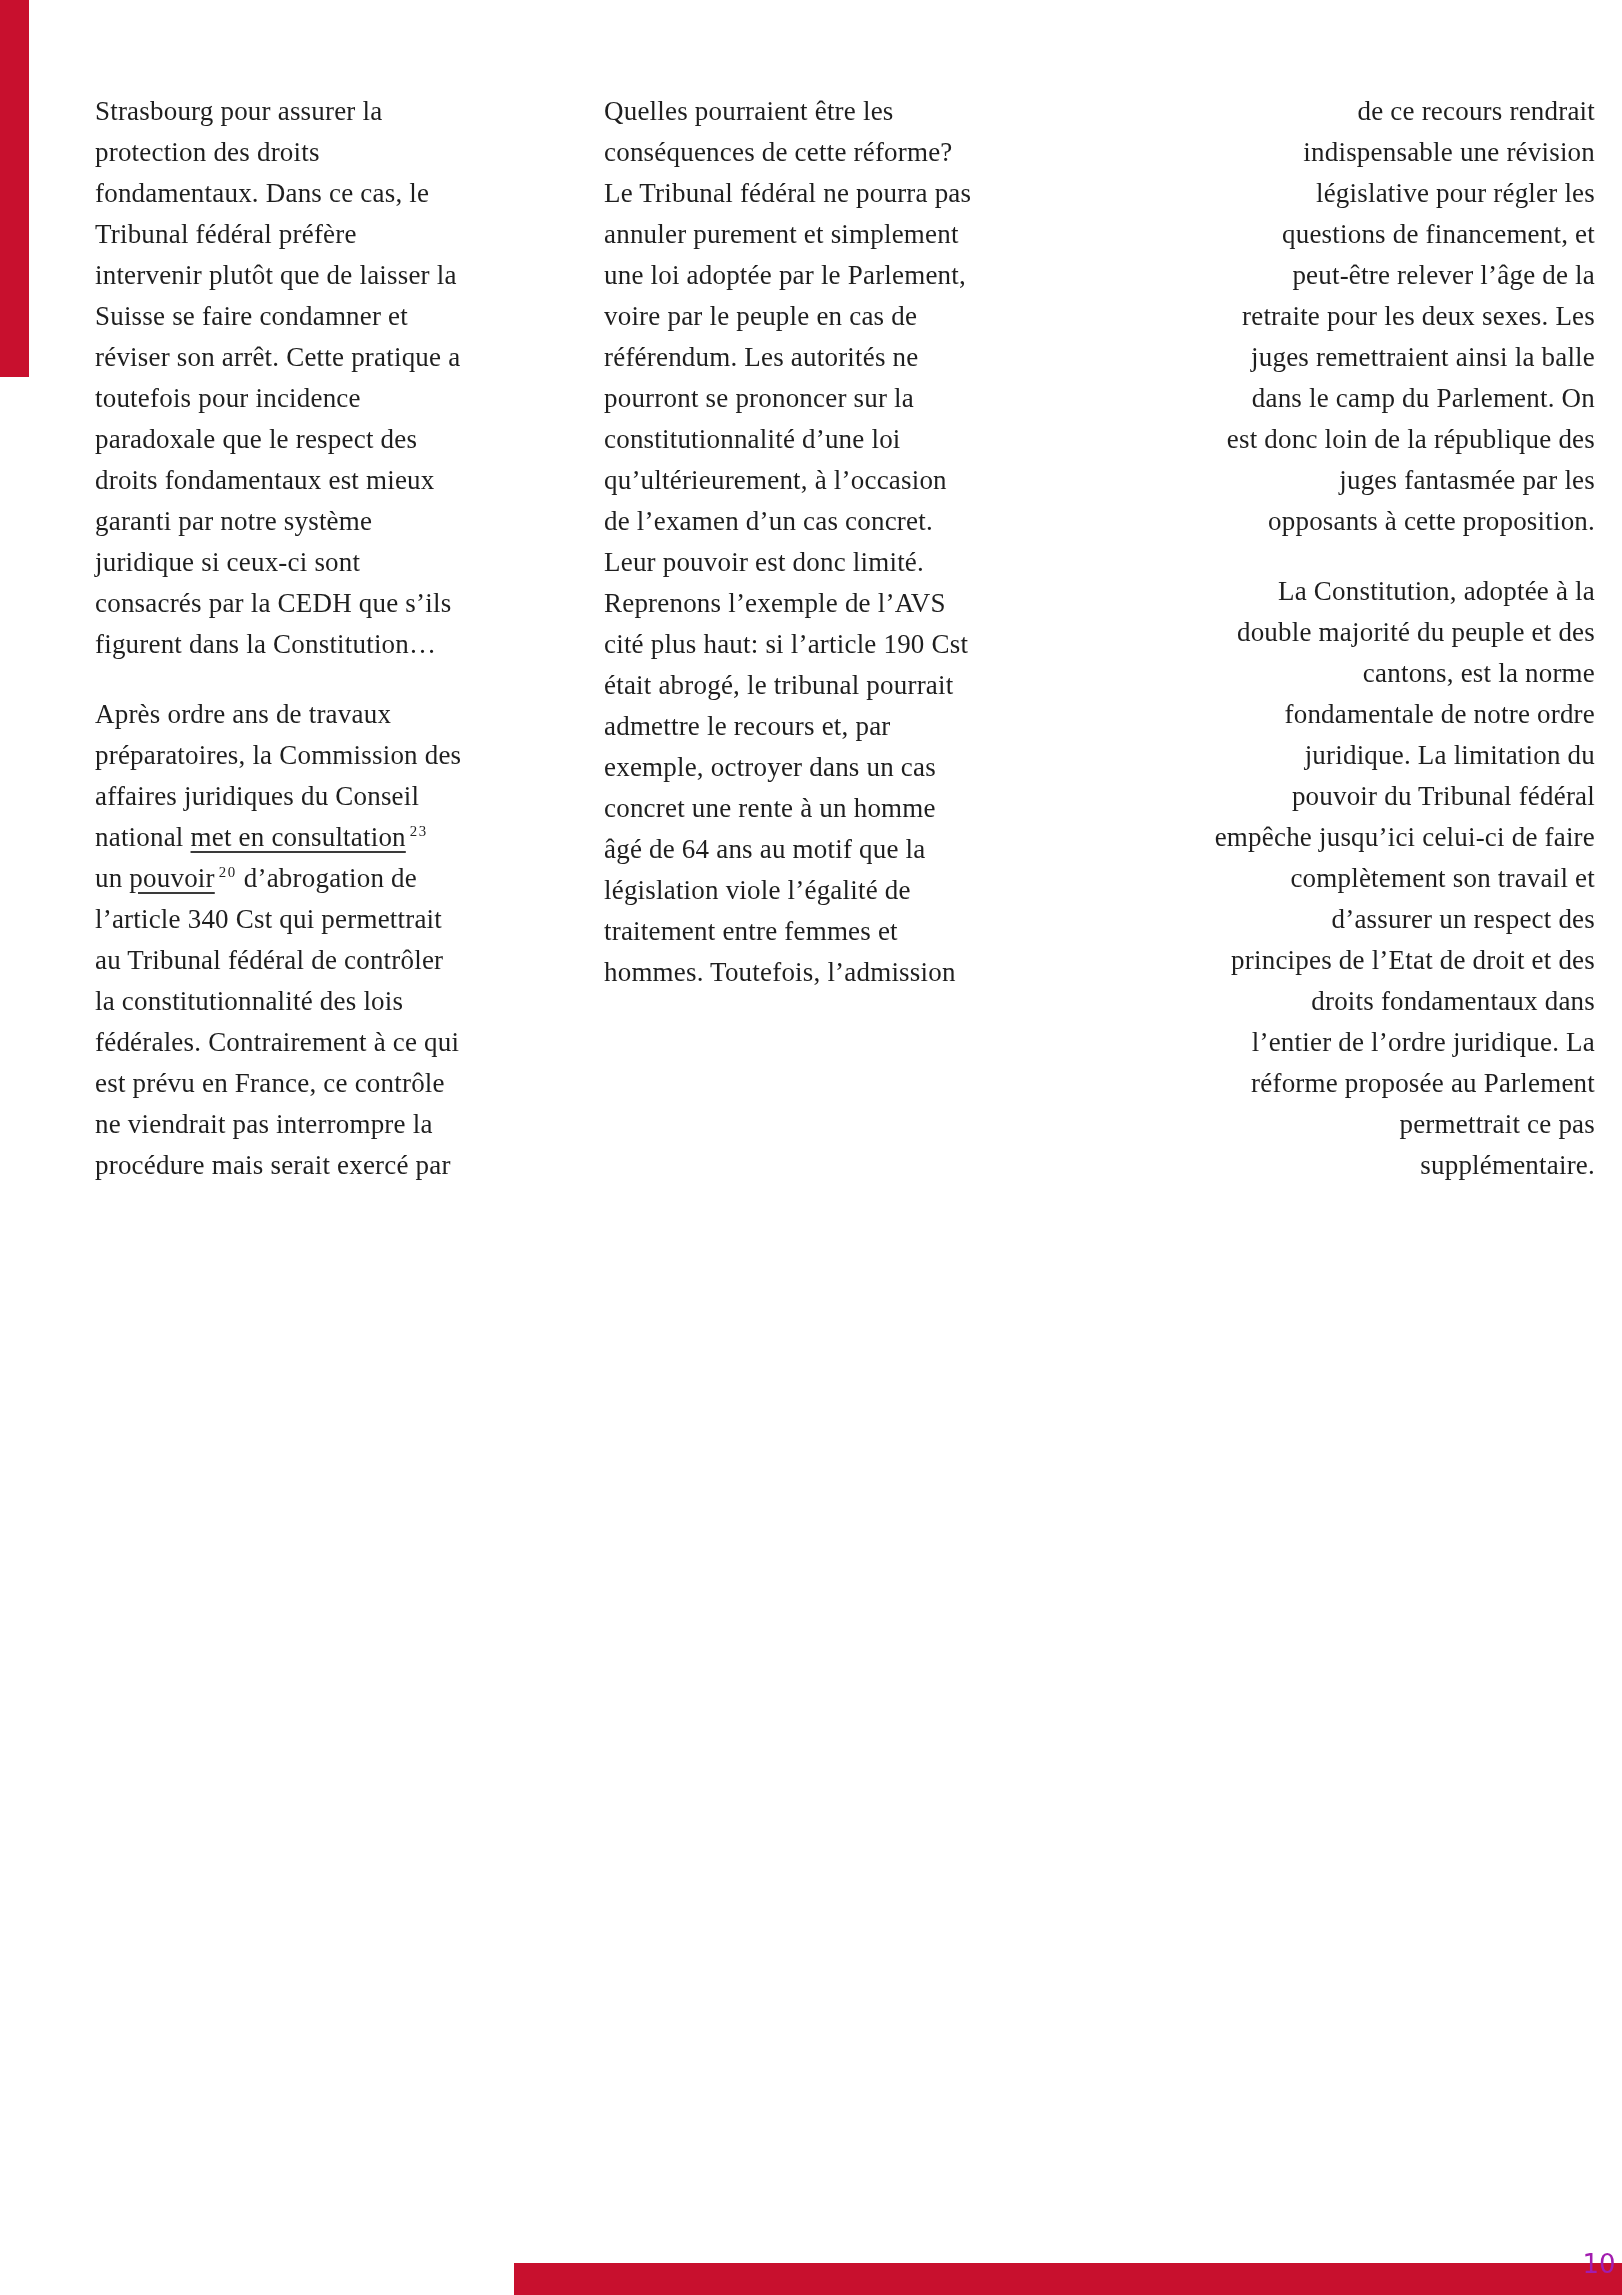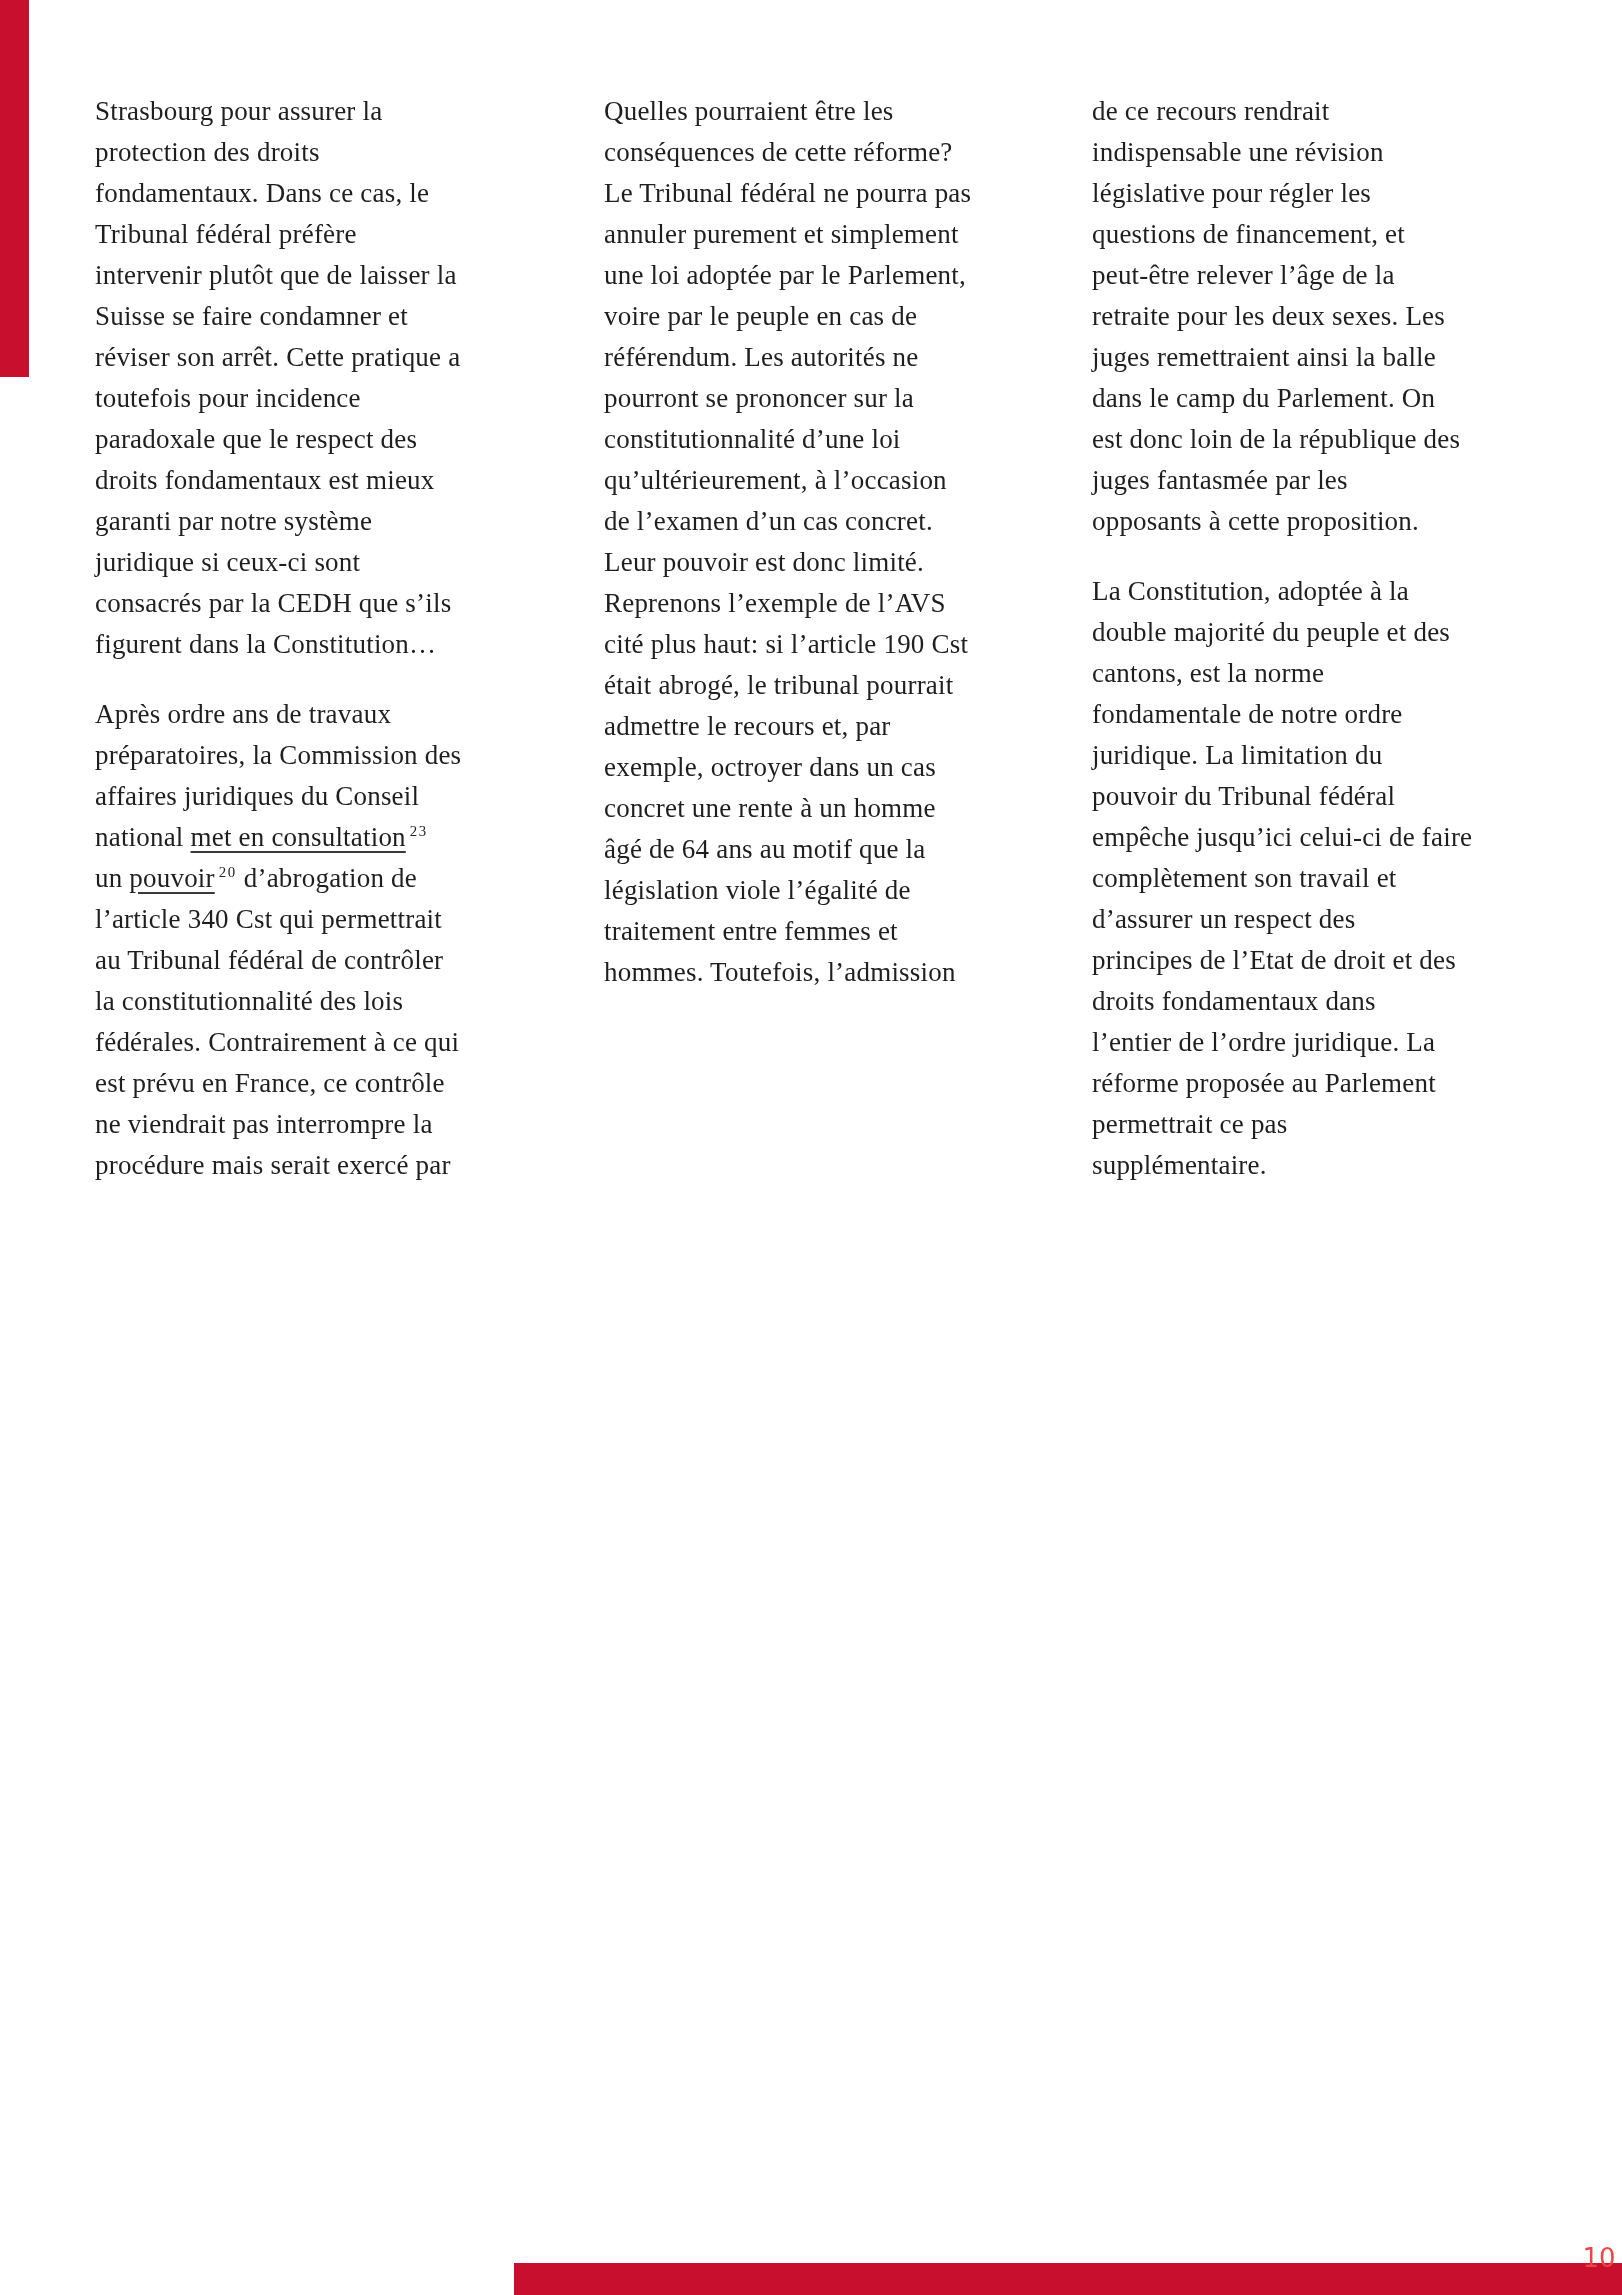--- a/index.html
+++ b/index.html
@@ -26,42 +26,42 @@
     position:absolute;
     top:91px;
     width:503px;
     font-size:27px;
     line-height:41px;
     white-space:pre-line;
     letter-spacing:0.2px;
   }
   .col-1{left:95px;}
   .col-2{left:604px;}
-  .col-3{left:1092px;}
+  .col-3{left:1092px;text-align:right;}
   .para{margin:0 0 29px 0;}
   .link{
     text-decoration:underline;
     text-decoration-thickness:2px;
     text-decoration-color:#3a3a3a;
     text-underline-offset:4.9px;
     cursor:pointer;
     text-align:center;
   }
   sup.fnref{
     font-size:0.55em;
     line-height:0;
     margin-left:4px;
     letter-spacing:1.6px;
   }
   .page-number{
     position:absolute;
-    right:6.5px; bottom:22px;
+    right:6.5px; bottom:16px;
     font-family:"DejaVu Sans","Liberation Sans",sans-serif;
     font-size:26px;
-    color:#ef4444;
+    color:#a21caf;
     text-align:right;
   }
 </style>
 </head>
 <body>
 
 <div class="page">
 
   <div class="bar-left" style="background: rgb(200, 16, 46);"></div>
   <div class="bar-bottom" style="background: rgb(200, 16, 46);"></div>

